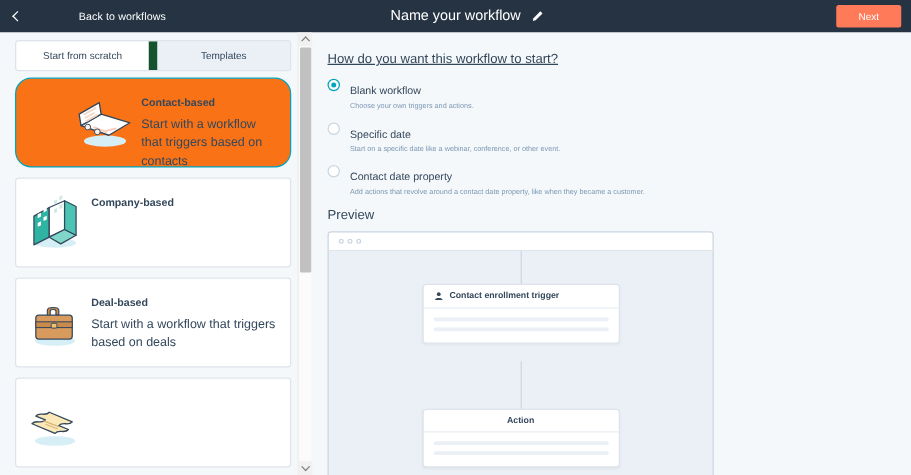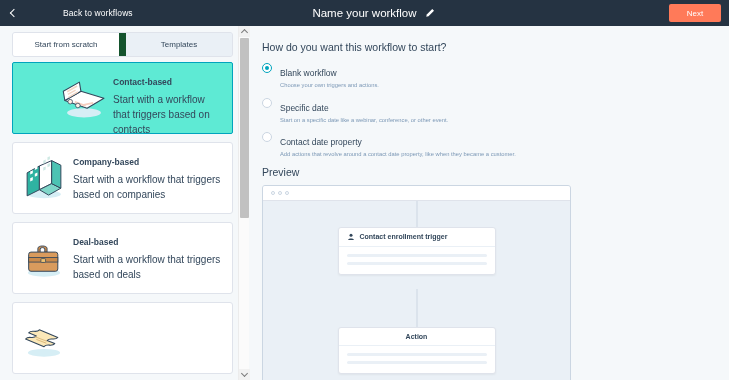--- a/index.html
+++ b/index.html
@@ -82,23 +82,23 @@
     width: 221px; height: 72px;
     background: #ffffff;
     border: 1px solid #dfe3eb;
     border-radius: 3px;
     margin-bottom: 8px;
     display: flex; align-items: flex-start;
     padding: 8px 10px 8px 8px;
     cursor: pointer;
   }
   .card.selected {
-    background: #5eead4;
+    background: #f97316;
     border: 1px solid #00a4bd;
-    border-radius: 2px;
+    border-radius: 13px;
     padding-left: 48px;
   }
   .card-icon { width: 46px; height: 46px; flex: 0 0 46px; margin-top: 5px; }
   .card-text { margin-left: 6px; padding-top: 6px; }
   .card-title { font-size: 8.5px; color: #33475b; font-weight: bold; margin-bottom: 5px; }
   .card-desc { font-size: 10px; color: #33475b; line-height: 1.5; max-width: 148px; }
 
   
   .scrollbar {
     position: absolute; right: 3px; top: 0;
@@ -119,21 +119,21 @@
   .sb-arrow.up::after { top: 4px; transform: rotate(45deg); }
   .sb-arrow.down::after { top: 2px; transform: rotate(225deg); }
   .sb-thumb {
     position: absolute; left: 1px; top: 12px;
     width: 9px; height: 180px;
     background: #c1c1c1; border-radius: 1px; cursor: grab;
   }
 
   
   .right-col { position: absolute; left: 262px; top: 0; width: 467px; height: 354px; }
-  .q-title { font-size: 10.5px; color: #33475b; margin-top: 15px; }
+  .q-title { font-size: 10.5px; color: #33475b; margin-top: 15px; text-decoration: underline; }
   .radio-group { margin-top: 9px; }
   .radio-row { display: flex; align-items: flex-start; margin-bottom: 7px; cursor: pointer; }
   .radio {
     flex: 0 0 10px; width: 10px; height: 10px; border-radius: 50%;
     border: 1px solid #cbd6e2; background: #fff; margin-top: 1px;
     position: relative; cursor: pointer;
   }
   .radio.checked { border: 1px solid #00a4bd; }
   .radio.checked::after {
     content: ""; position: absolute; left: 2px; top: 2px;
@@ -243,21 +243,20 @@
           <rect x="18" y="23" width="3.4" height="4" fill="#ffffff" transform="skewY(-26)"></rect>
           <rect x="12" y="35" width="3.4" height="4" fill="#ffffff" transform="skewY(-26)"></rect>
           <rect x="18" y="32" width="3.4" height="4" fill="#ffffff" transform="skewY(-26)"></rect>
           <rect x="29" y="19" width="3.2" height="4" fill="#cfe9e4" transform="skewY(-24)"></rect>
           <rect x="34.5" y="17" width="3.2" height="4" fill="#cfe9e4" transform="skewY(-24)"></rect>
           <rect x="29" y="28" width="3.2" height="4" fill="#cfe9e4" transform="skewY(-24)"></rect>
           <rect x="34.5" y="26" width="3.2" height="4" fill="#cfe9e4" transform="skewY(-24)"></rect>
         </svg>
         <div class="card-text">
           <div class="card-title">Company-based</div>
-          <div class="card-desc">Start with a workflow that triggers based on companies</div>
         </div>
       </div>
 
       <div class="card">
         <svg class="card-icon" viewBox="0 0 60 60">
           <ellipse cx="30" cy="48" rx="21" ry="5" fill="#d6eef5"></ellipse>
           <path d="M22 16 C22 12, 34 12, 34 16 L34 21 L31 21 L31 17 C31 14.5, 25 14.5, 25 17 L25 22 L22 22 Z" fill="#c98a4b" stroke="#33475b" stroke-width="1.2" stroke-linejoin="round"></path>
           <rect x="10" y="21" width="38" height="25" rx="3" fill="#d99b5d" stroke="#33475b" stroke-width="1.3"></rect>
           <rect x="10" y="28" width="38" height="6" fill="#c98a4b" stroke="#33475b" stroke-width="1.1"></rect>
           <rect x="26" y="29.5" width="6" height="5" rx="1" fill="#f0c271" stroke="#33475b" stroke-width="1"></rect>

